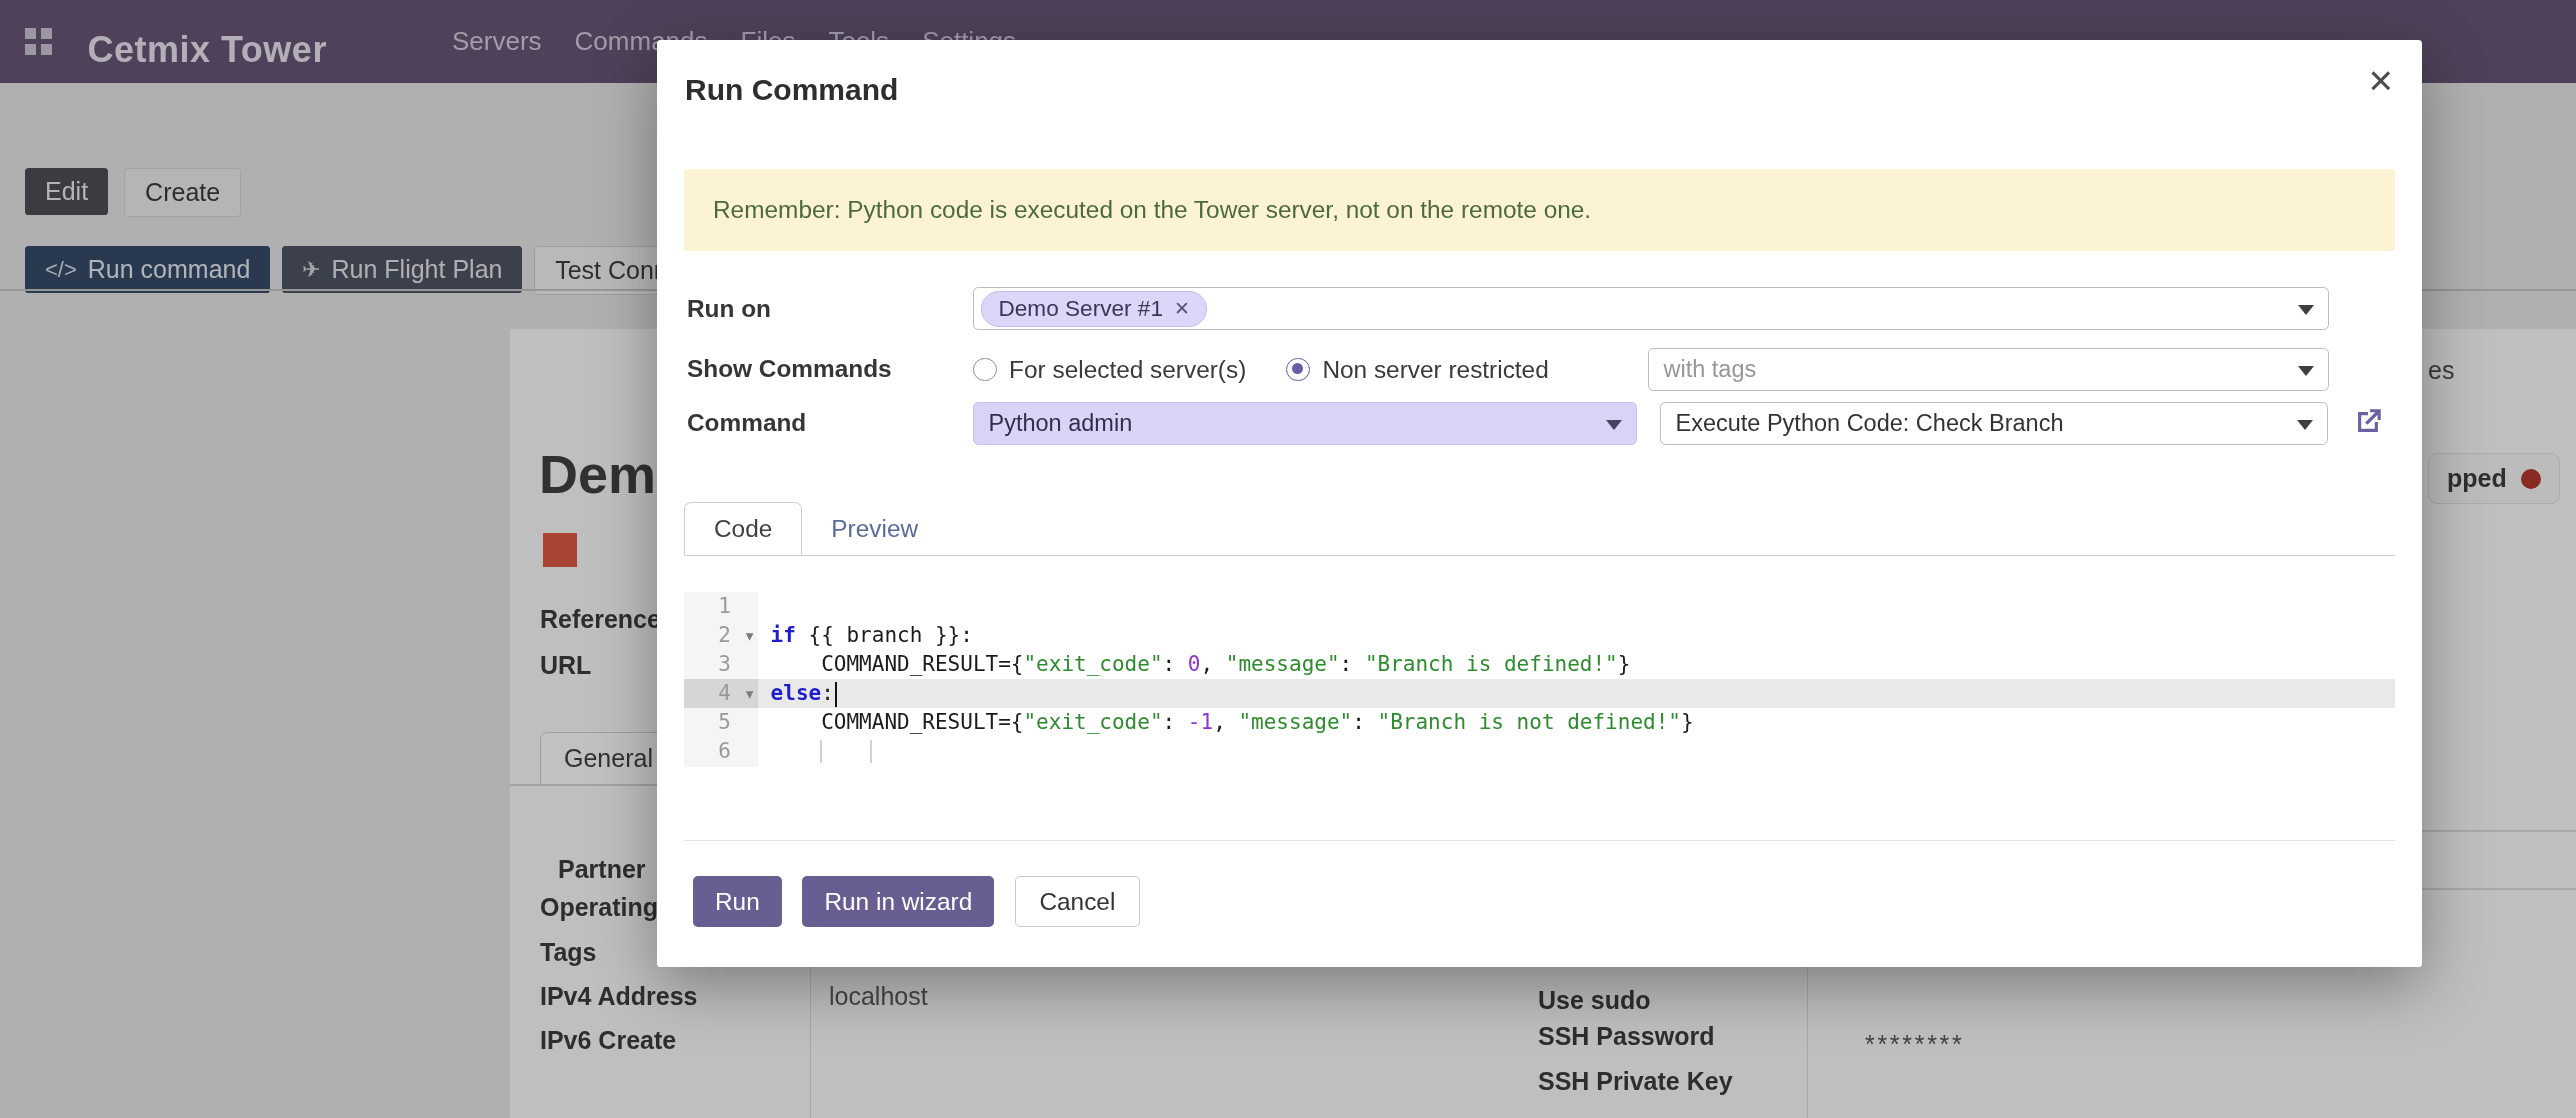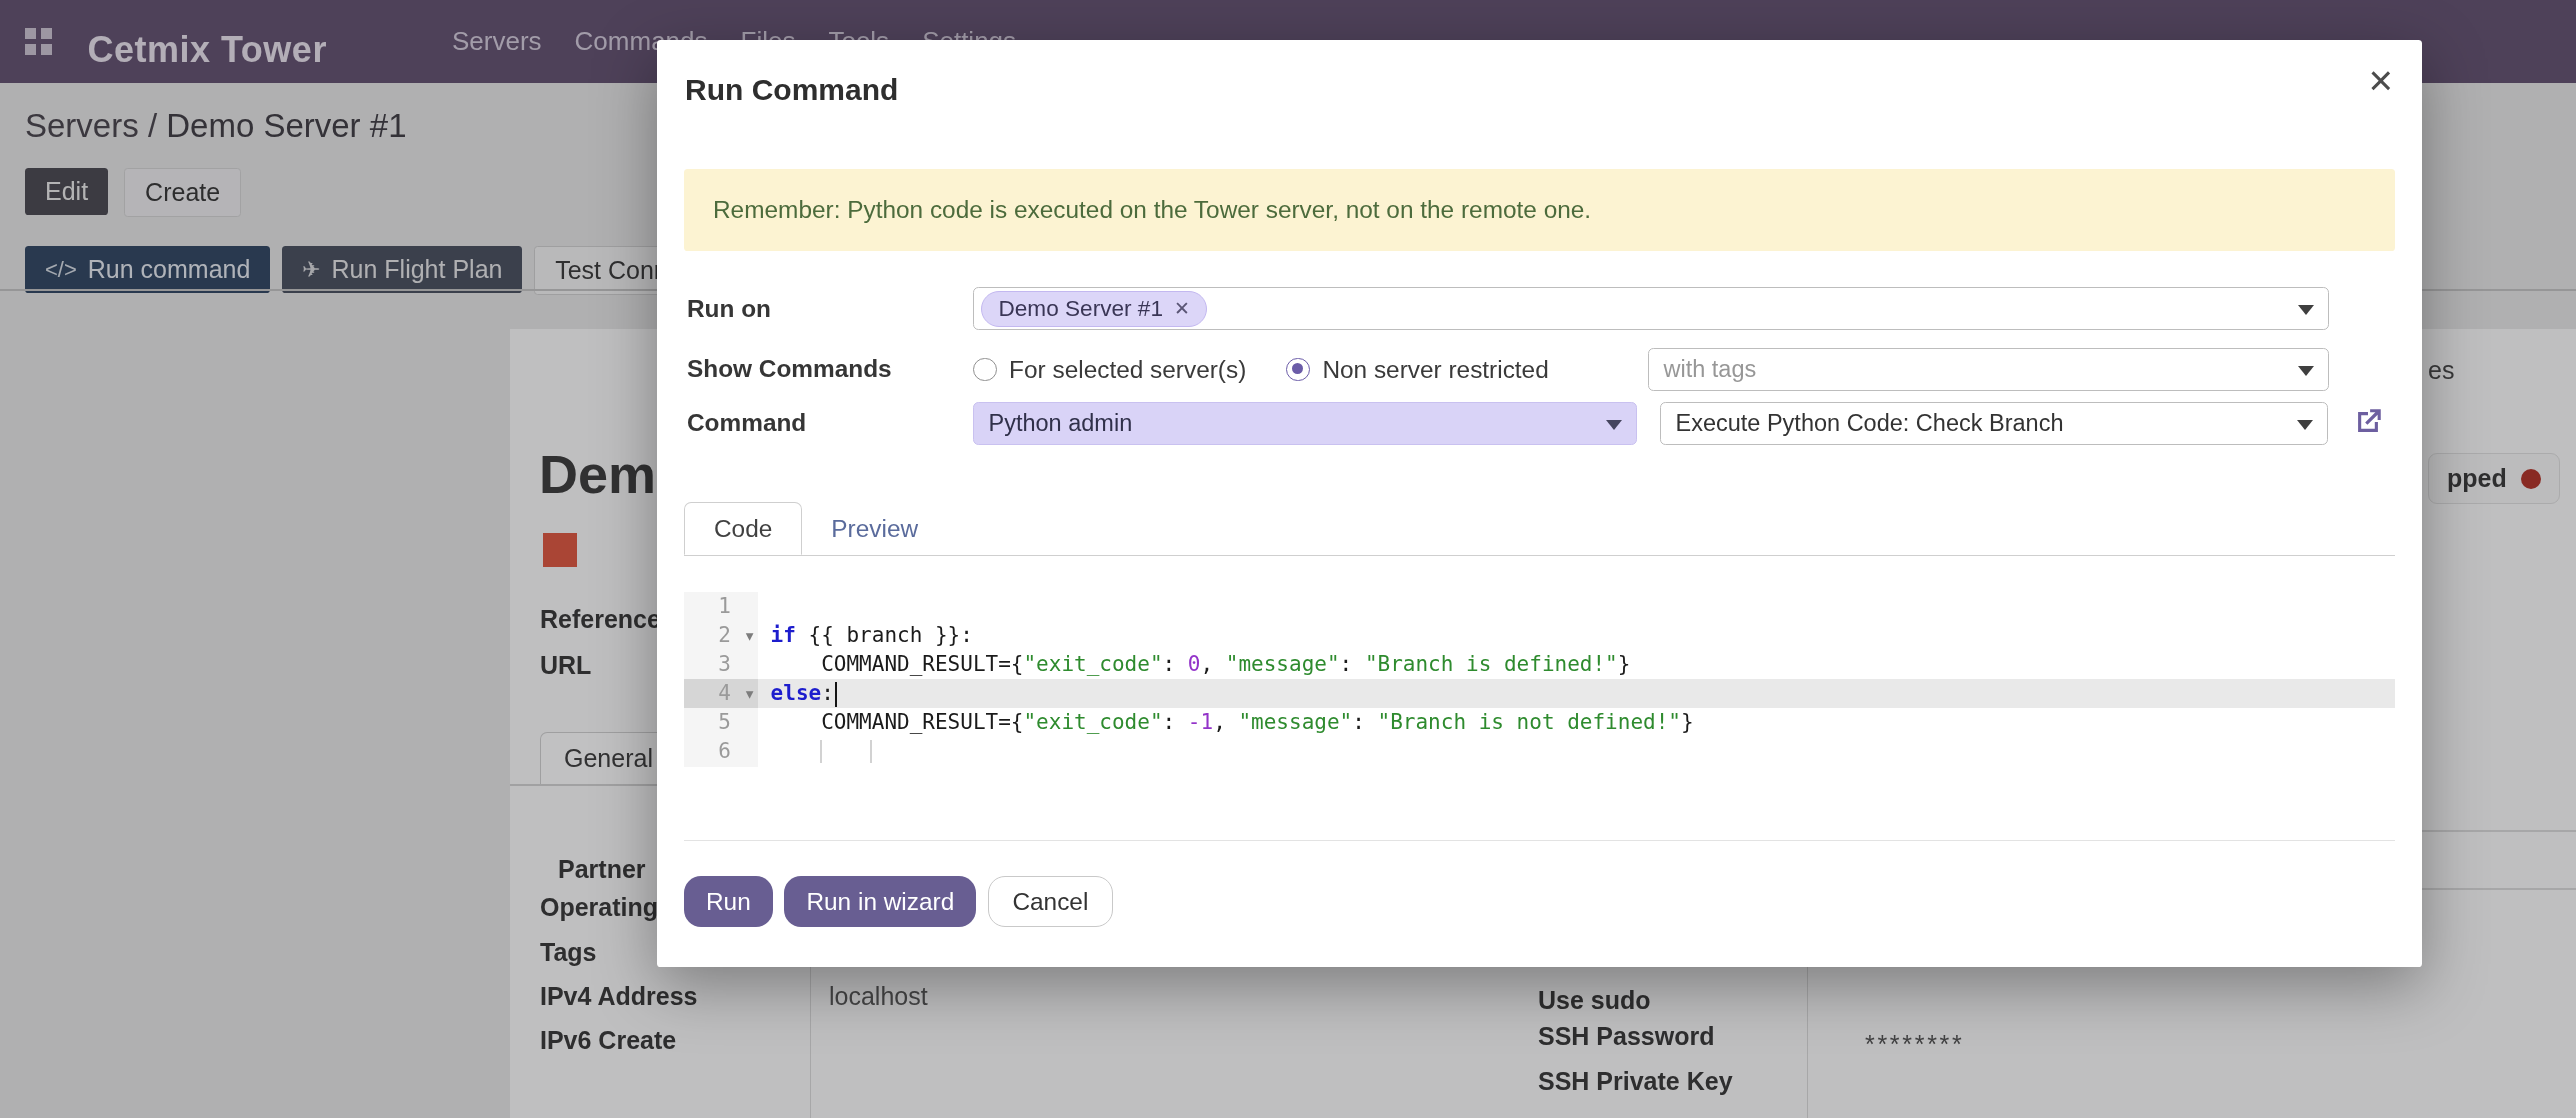--- a/index.html
+++ b/index.html
@@ -83,21 +83,21 @@
   .cl.act{background:#e9e9e9;}
   .tk-kw{color:#1d1dcd;font-weight:bold;}
   .tk-str{color:#2e8b2e;}
   .tk-num{color:#9333c9;}
   .tk-pl{color:#1b1b1b;}
   .cursor{display:inline-block;width:1.8px;height:25px;background:#151515;vertical-align:middle;margin-left:0.9px;}
   .guide{position:absolute;top:2.7px;width:1.8px;height:23.5px;background:#d2d2d2;}
 
   .m-footer{position:absolute;left:27px;right:27px;top:800px;border-top:0.9px solid #e3e3e3;}
   .f-btns{position:absolute;left:0;top:35px;display:flex;gap:11.7px;}
-  .mbtn{display:inline-flex;align-items:center;border-radius:17px;height:51px;padding:0 22px;font-size:24.4px;cursor:pointer;box-sizing:border-box;}
+  .mbtn{display:inline-flex;align-items:center;border-radius:5px;height:51px;padding:0 22px;font-size:24.4px;cursor:pointer;box-sizing:border-box;margin-left:9px;}
   .mbtn.primary{background:#685e92;color:#fff;}
   .mbtn.light{background:#fff;color:#333;border:0.9px solid #c9c9c9;padding:0 23.5px;}
 </style>
 </head>
 <body>
 
 <div class="stage">
 
   <div class="navbar">
     <div class="apps">
@@ -109,25 +109,20 @@
     <div class="brand">Cetmix Tower</div>
     <div class="nav-menu">
         <span class="nav-item">Servers</span>
         <span class="nav-item">Commands</span>
         <span class="nav-item">Files</span>
         <span class="nav-item">Tools</span>
         <span class="nav-item">Settings</span>
       </div>
   </div>
 
-  <div class="breadcrumb">
-    <span>Servers</span>
-    <span> / </span>
-    <span class="cur">Demo Server #1</span>
-  </div>
 
   <div class="row1">
     <div class="btn btn-edit">Edit</div>
     <div class="btn btn-create">Create</div>
   </div>
 
   <div class="row2">
     <div class="btn btn-runcmd">
       <span class="ic">&lt;/&gt;</span>
       <span>Run command</span>

